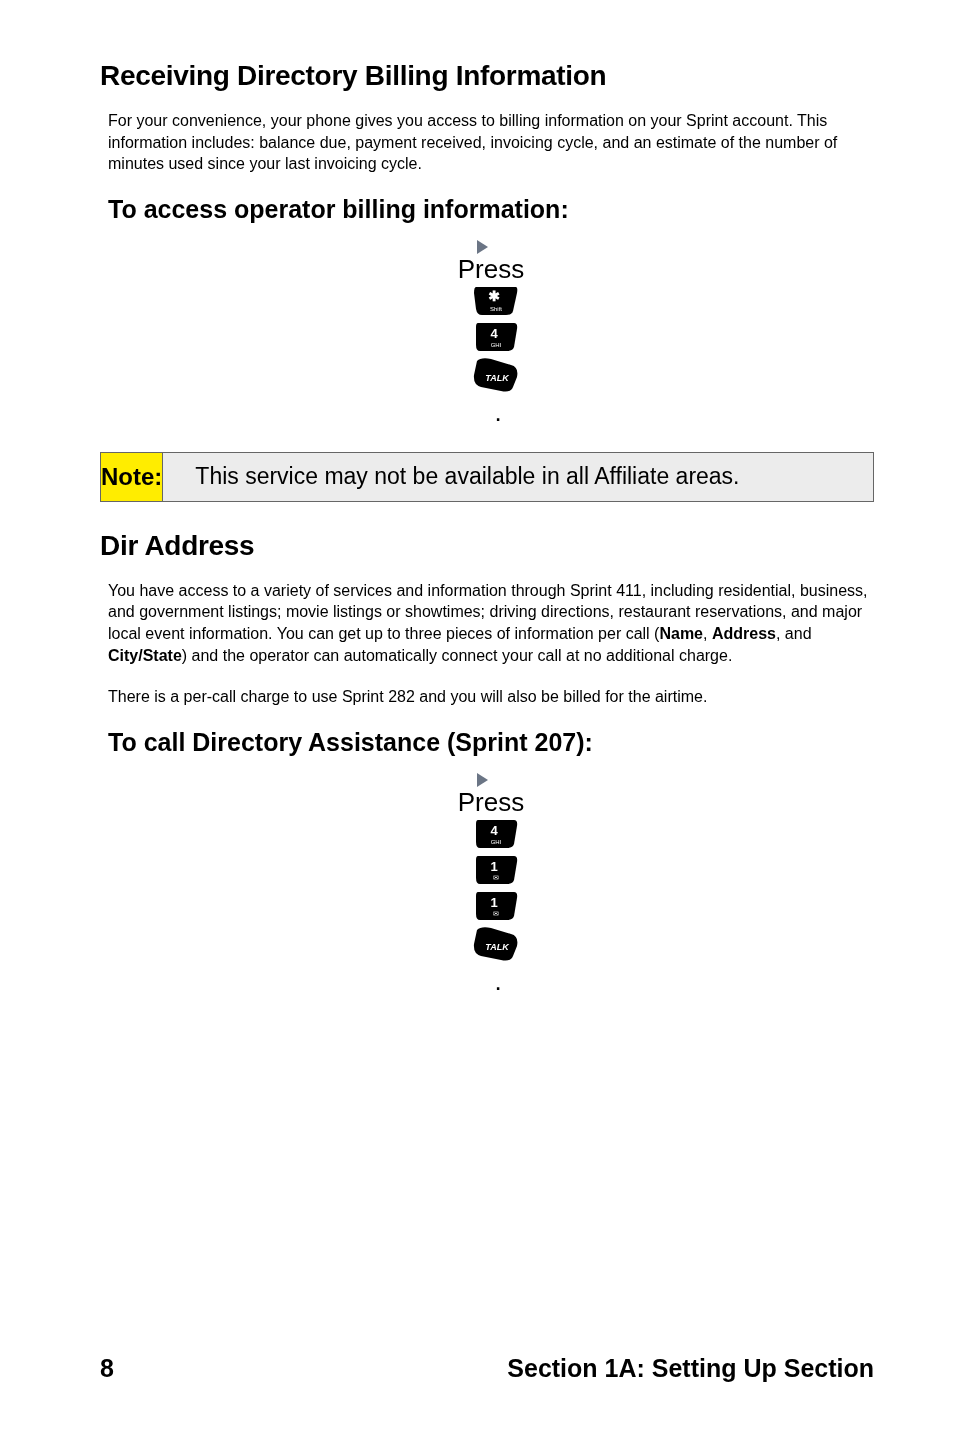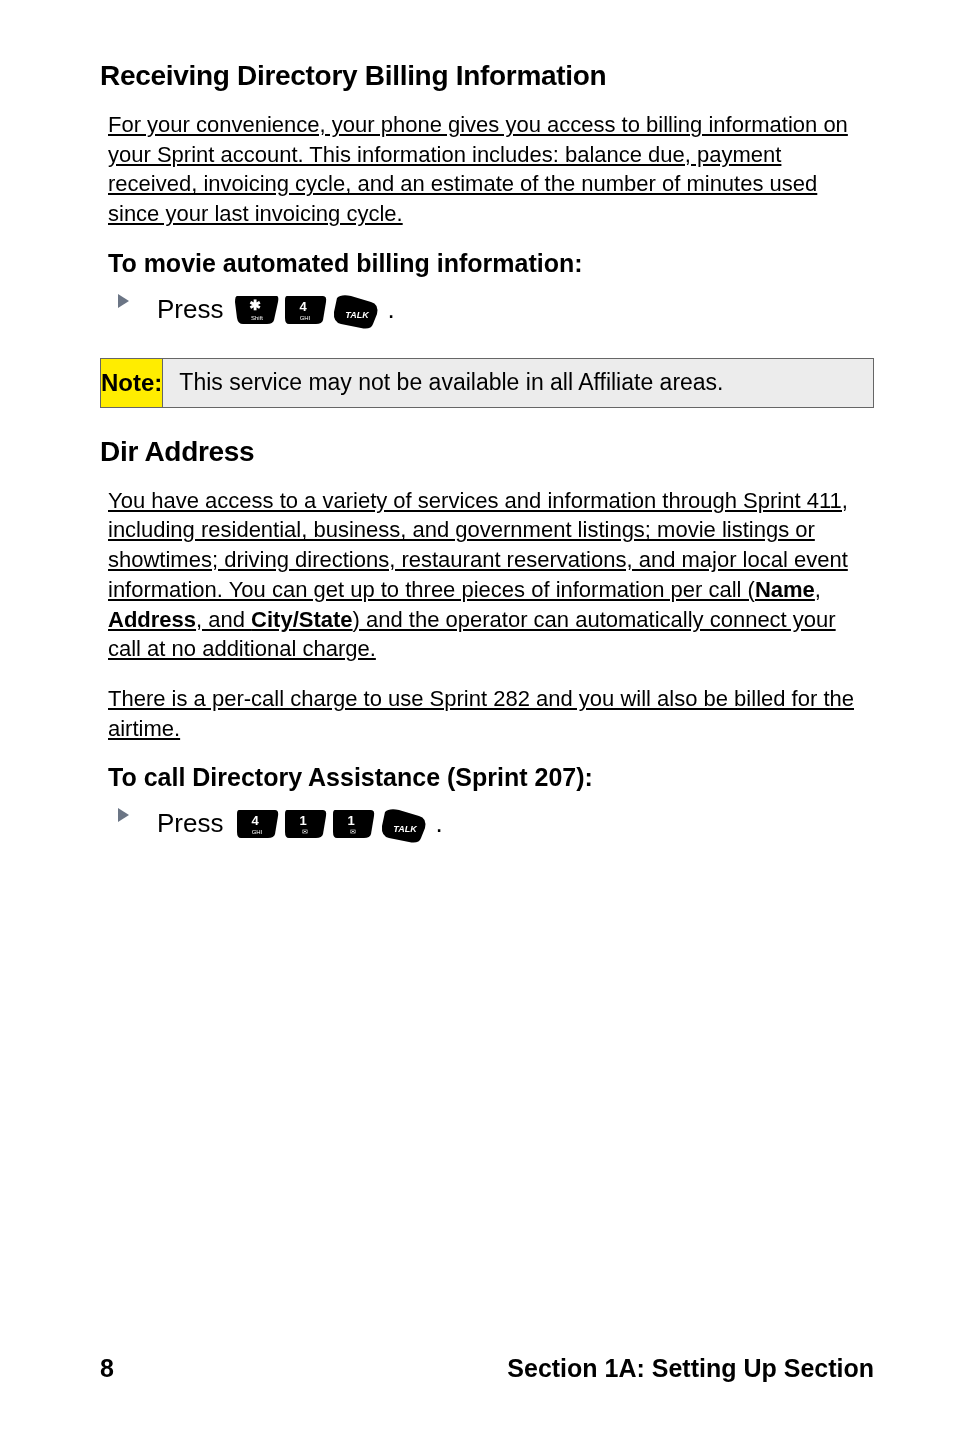--- a/index.html
+++ b/index.html
@@ -16,37 +16,38 @@
       position: relative;
       padding: 60px 80px 40px 100px;
     }
     .heading-lg {
       font-size: 28px;
       font-weight: 700;
       margin-bottom: 18px;
       letter-spacing: -0.3px;
     }
     .body-text {
-      font-size: 22px;
+      font-size: 16px;
       line-height: 1.35;
       margin-bottom: 20px;
       padding-left: 8px;
       padding-right: 4px;
-      text-decoration: underline;
     }
     .subhead-bold {
       font-size: 25px;
       font-weight: 700;
       margin-bottom: 16px;
       padding-left: 8px;
     }
     .step-row {
       display: flex;
+      align-items: center;
       margin-bottom: 24px;
       padding-left: 18px;
+      flex-direction: column;
     }
     .triangle-bullet {
       width: 0;
       height: 0;
       border-top: 7px solid transparent;
       border-bottom: 7px solid transparent;
       border-left: 11px solid #6b7585;
       margin-right: 28px;
       flex-shrink: 0;
     }
@@ -70,21 +71,21 @@
       font-weight: 700;
       font-size: 24px;
       padding: 10px 0;
       display: flex;
       align-items: center;
       border-right: 1px solid #666;
     }
     .note-text {
       background: #ececec;
       font-size: 23px;
-      padding: 10px 16px;
+      padding: 10px 32px;
       flex: 1;
       display: flex;
       align-items: center;
     }
     .inline-bold {
       font-weight: 700;
     }
     .footer {
       position: absolute;
       bottom: 48px;
@@ -100,21 +101,21 @@
       margin-left: 4px;
     }
   </style>
 </head>
 <body>
 
 <h2 class="heading-lg">Receiving Directory Billing Information</h2>
 
 <p class="body-text">For your convenience, your phone gives you access to billing information on your Sprint account. This information includes: balance due, payment received, invoicing cycle, and an estimate of the number of minutes used since your last invoicing cycle.</p>
 
-<p class="subhead-bold">To movie automated billing information:</p>
+<p class="subhead-bold">To access operator billing information:</p>
 
 <div class="step-row">
   <span class="triangle-bullet"></span>
   <span class="press-label">Press</span>
   <span class="key-icon">
     <svg width="44" height="32" viewBox="0 0 44 32">
       <path d="M2 2 L42 2 Q44 2 43 8 L39 26 Q38 30 32 30 L8 30 Q3 30 2 24 L0 8 Q0 2 2 2 Z" fill="#000"></path>
       <text x="20" y="16" fill="#fff" font-size="14" text-anchor="middle" font-weight="bold">✱</text>
       <text x="22" y="26" fill="#fff" font-size="6" text-anchor="middle">Shift</text>
     </svg>

